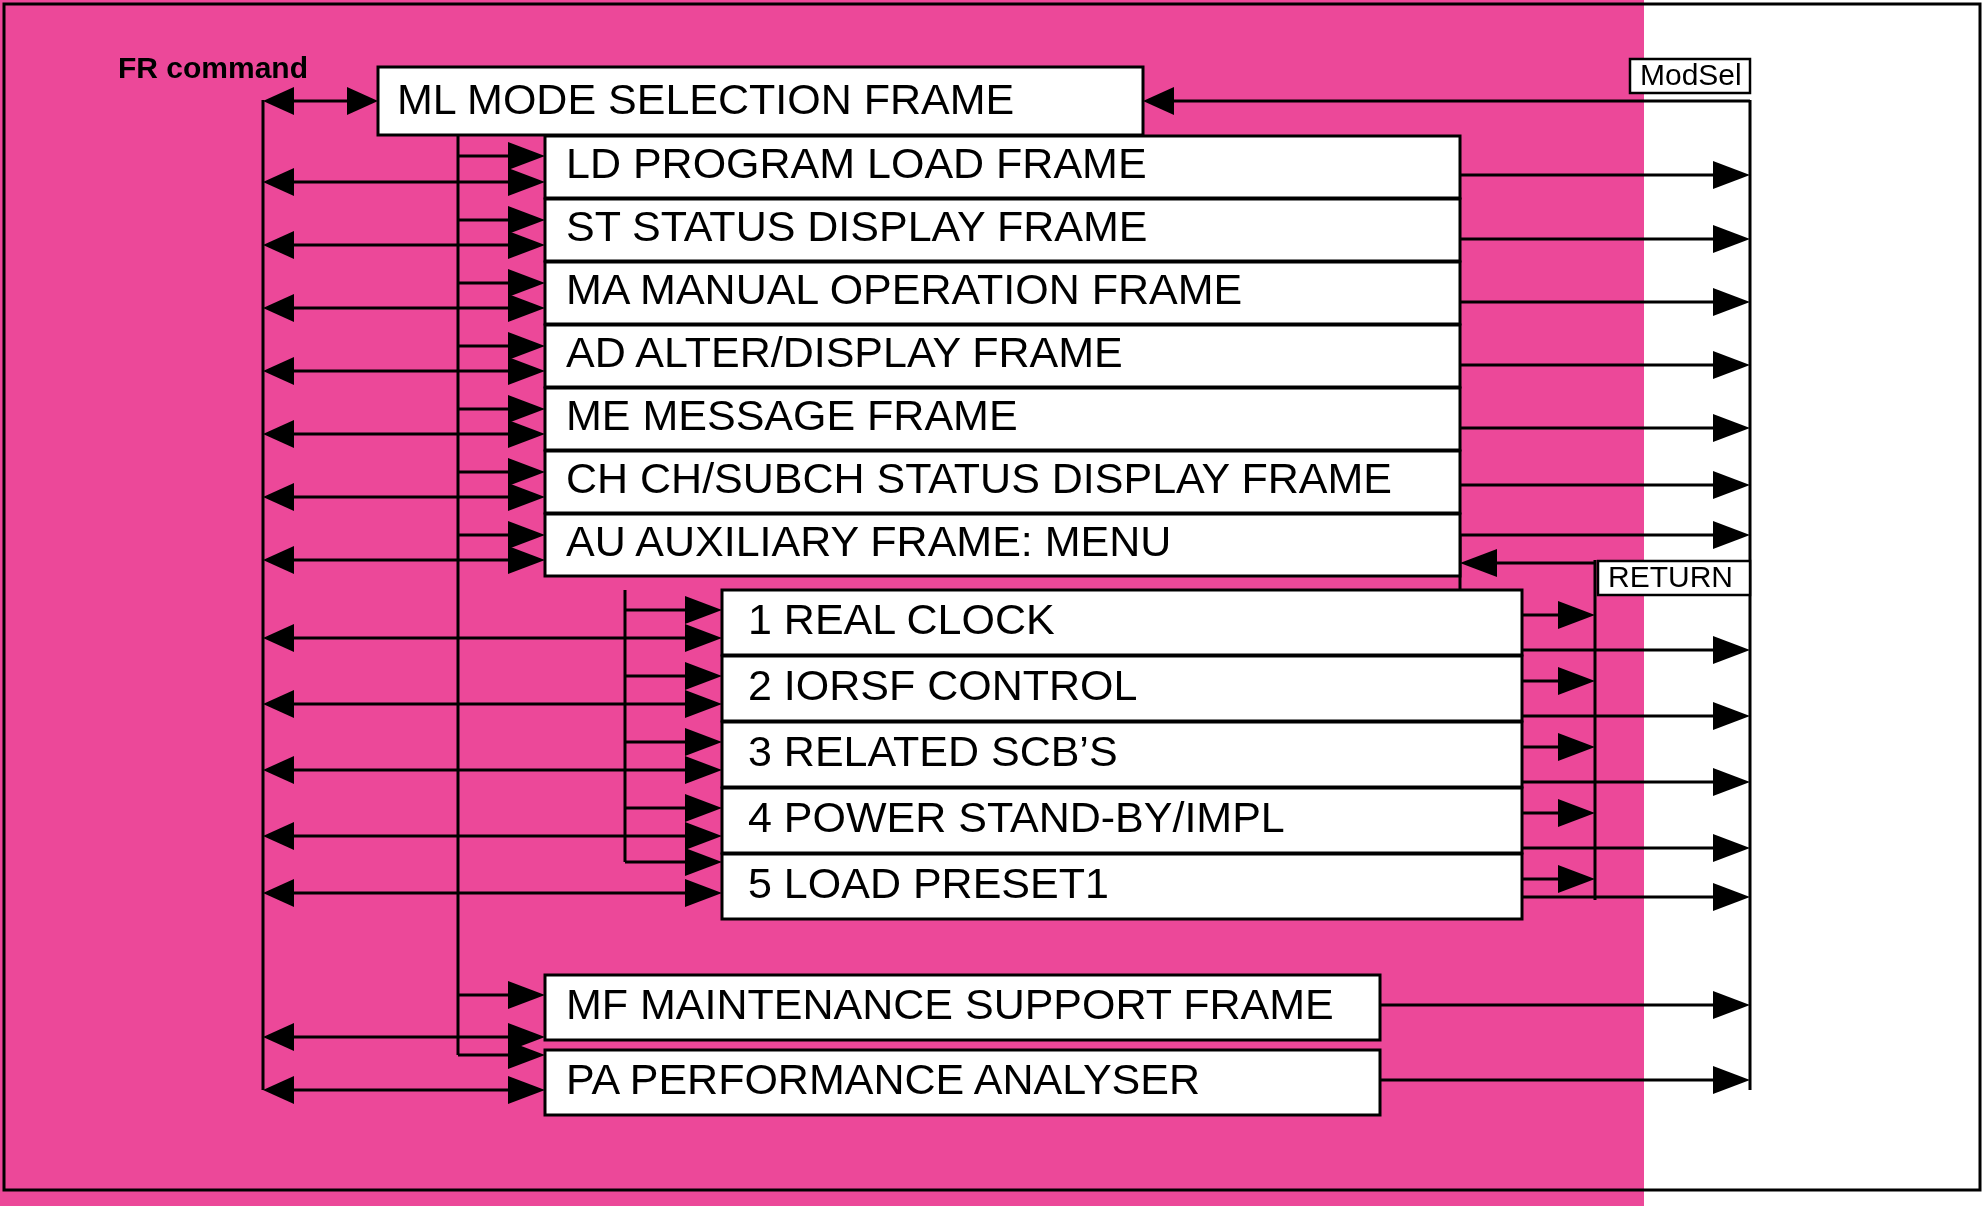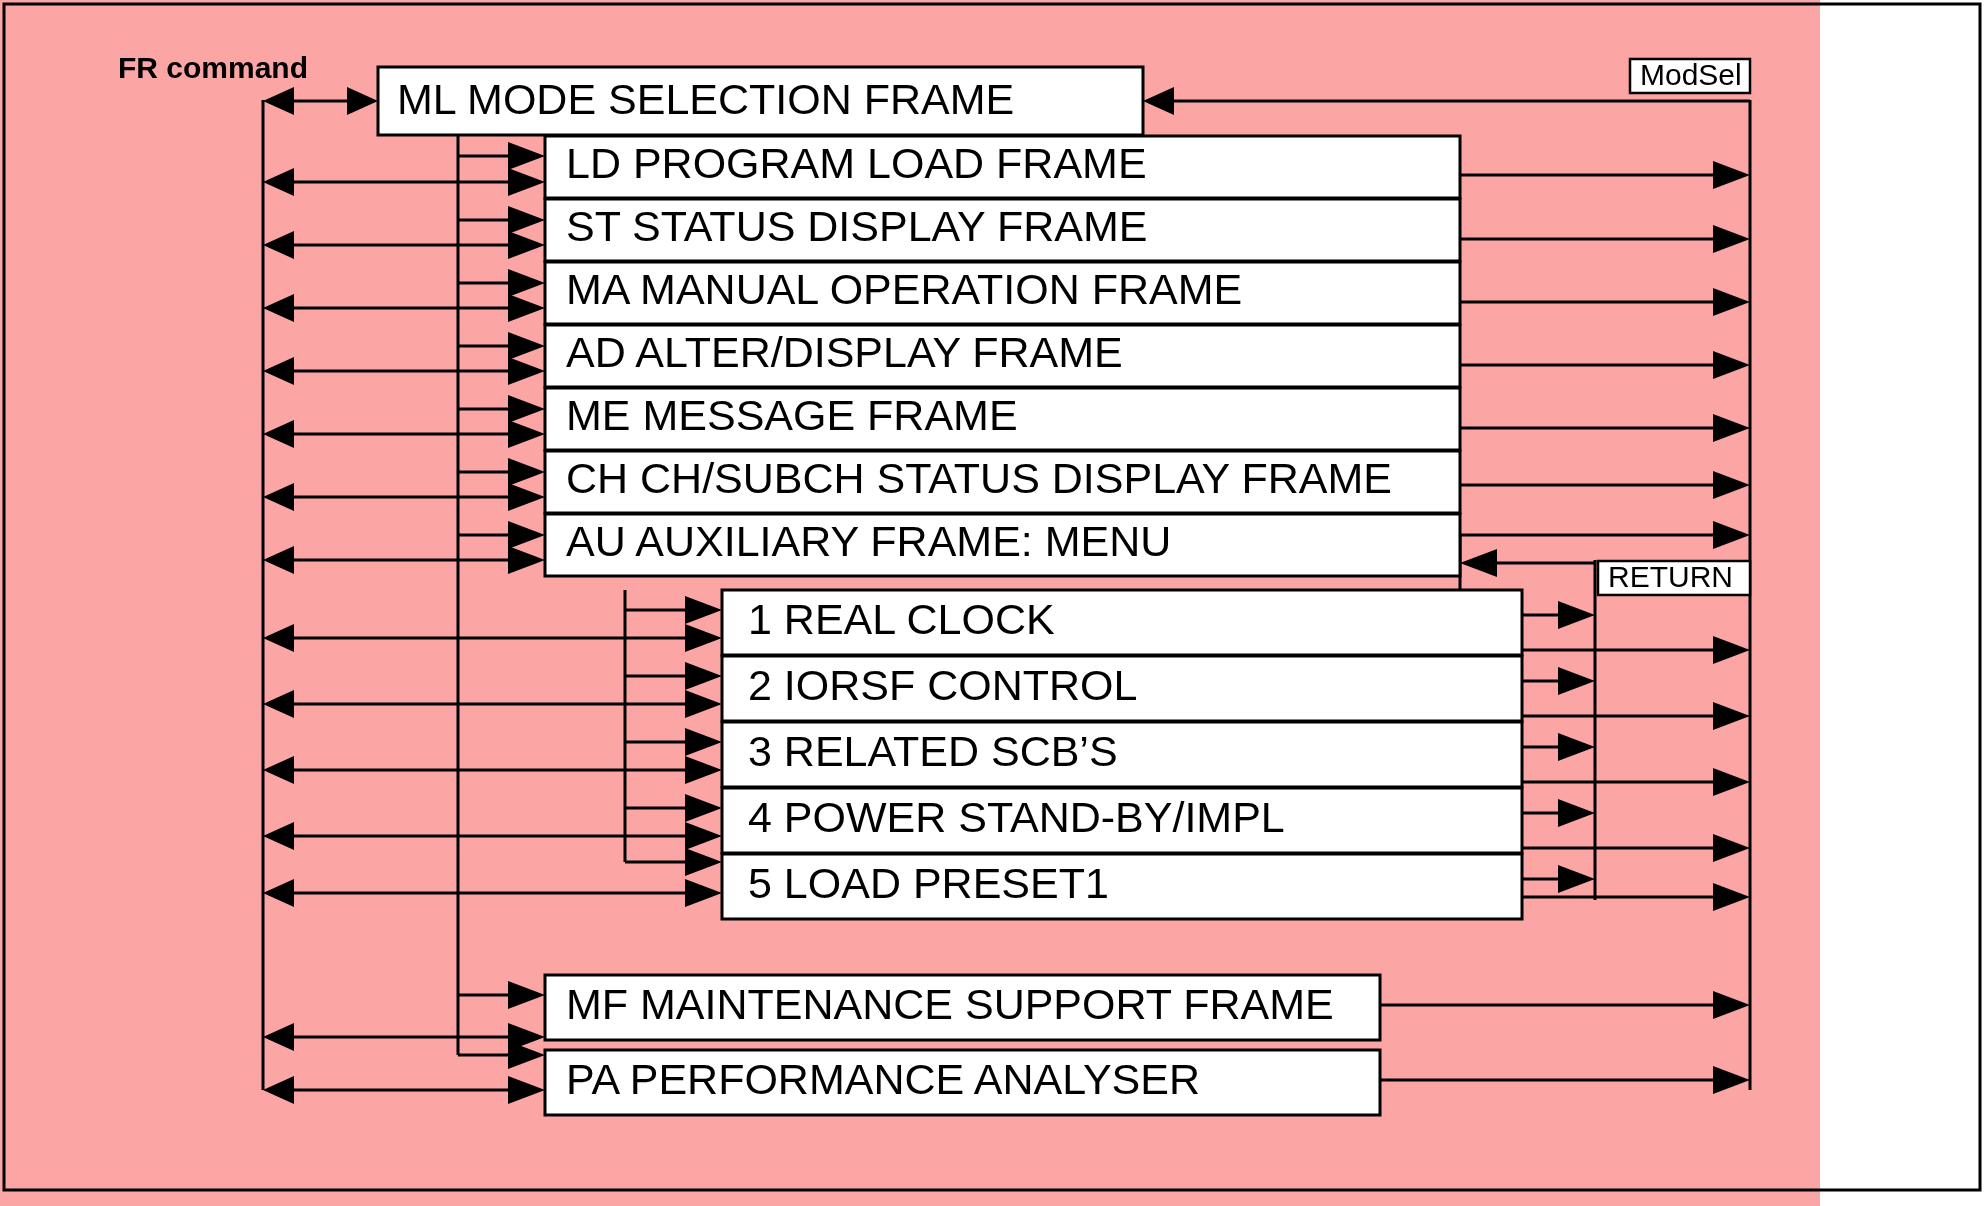--- a/index.html
+++ b/index.html
@@ -8,23 +8,23 @@
     background: #ffffff;
   }
   body {
     width: 1984px;
     height: 1206px;
     font-family: "Liberation Sans", sans-serif;
     overflow: hidden;
   }
   #stage {
     position: relative;
-    width: 1820px;
+    width: 1644px;
     height: 1206px;
-    background: #fca5a5;
+    background: #ec4899;
   }
   svg#diagram {
     position: absolute;
     left: 0;
     top: 0;
     width: 1984px;
     height: 1206px;
     display: block;
   }
   .boxtext {

